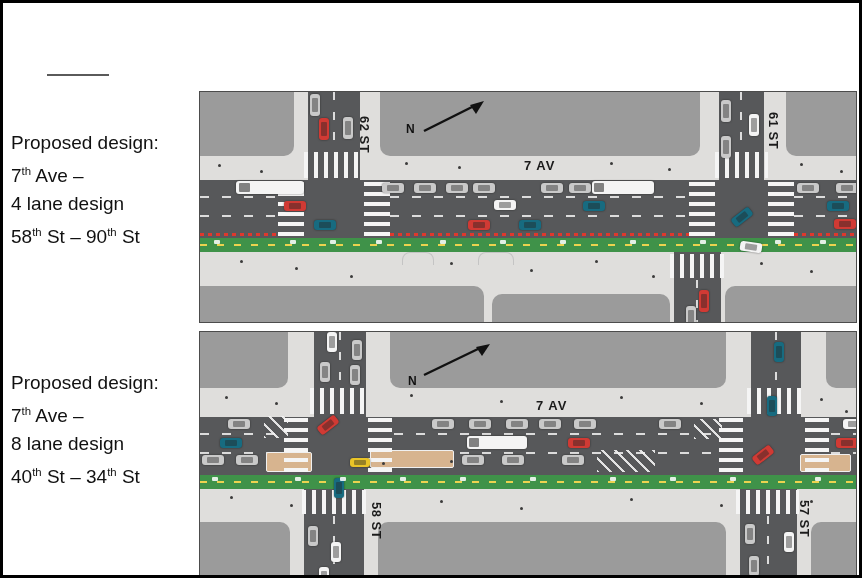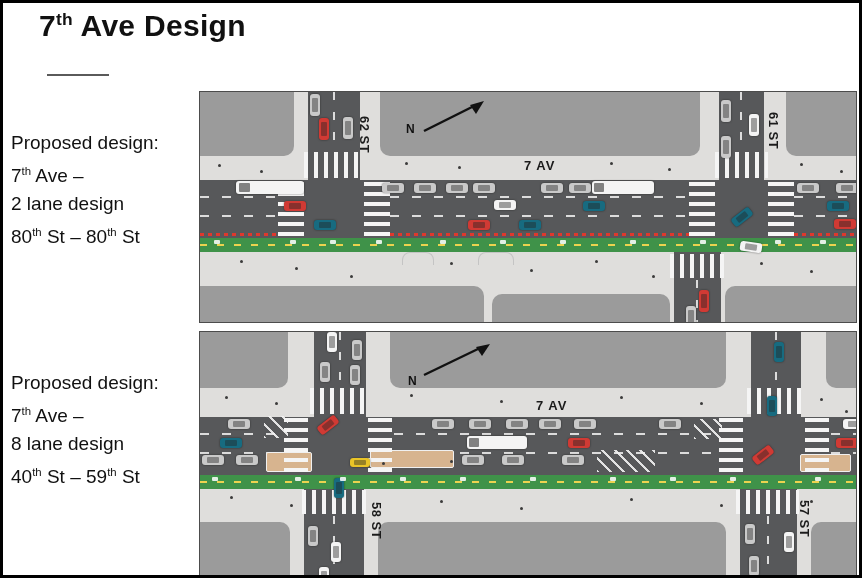--- a/index.html
+++ b/index.html
@@ -40,35 +40,34 @@
   .glass{left:22%;top:18%;right:22%;bottom:18%;background:rgba(35,35,35,.42);border-radius:1px;}
   .truckv .glass{left:4%;right:80%;background:rgba(35,35,35,.55);}
   .ped{position:absolute;width:3px;height:3px;border-radius:50%;background:#3b3b3b;}
   .bm{position:absolute;width:6px;height:4px;background:rgba(255,255,255,.85);border-radius:1px;}
 </style>
 </head>
 <body>
 
 <div class="page">
 
-  <h1 class="title"><span>7</span><sup>th</sup><span> Ave Design</span></h1>
   <div class="title-rule"></div>
 
   <div class="caption" style="top:126px">
     <div><span>Proposed design:</span></div>
     <div><span>7</span><sup>th</sup><span> Ave –</span></div>
-    <div><span>2 lane design</span></div>
-    <div><span>80</span><sup>th</sup><span> St – 80</span><sup>th</sup><span> St</span></div>
+    <div><span>4 lane design</span></div>
+    <div><span>58</span><sup>th</sup><span> St – 90</span><sup>th</sup><span> St</span></div>
   </div>
 
   <div class="caption" style="top:366px">
     <div><span>Proposed design:</span></div>
     <div><span>7</span><sup>th</sup><span> Ave –</span></div>
     <div><span>8 lane design</span></div>
-    <div><span>40</span><sup>th</sup><span> St – 59</span><sup>th</sup><span> St</span></div>
+    <div><span>40</span><sup>th</sup><span> St – 34</span><sup>th</sup><span> St</span></div>
   </div>
 
   <div class="scene" id="scene1" style="top:88px;height:230px">
 
     <div class="bldg" style="left:-12px;top:-12px;width:106px;height:76px"></div>
     <div class="bldg" style="left:180px;top:-12px;width:320px;height:76px"></div>
     <div class="bldg" style="left:586px;top:-12px;width:82px;height:76px"></div>
     <div class="bldg" style="left:-12px;top:194px;width:296px;height:48px"></div>
     <div class="bldg" style="left:292px;top:202px;width:178px;height:40px"></div>
     <div class="bldg" style="left:525px;top:194px;width:143px;height:48px"></div>

